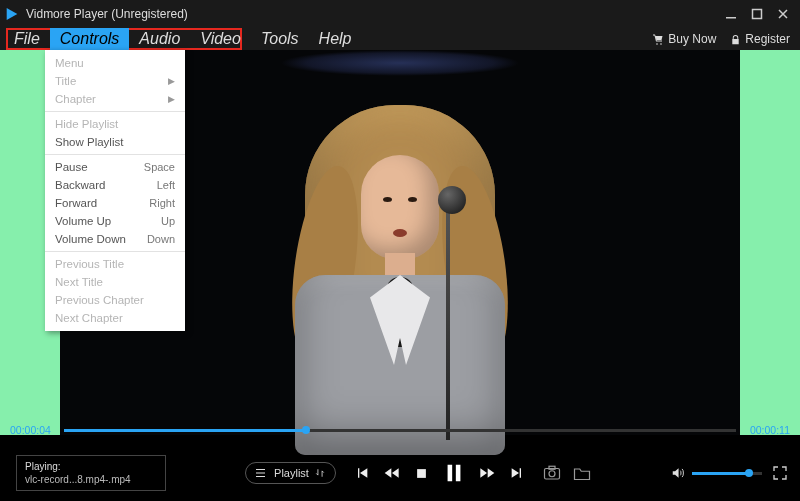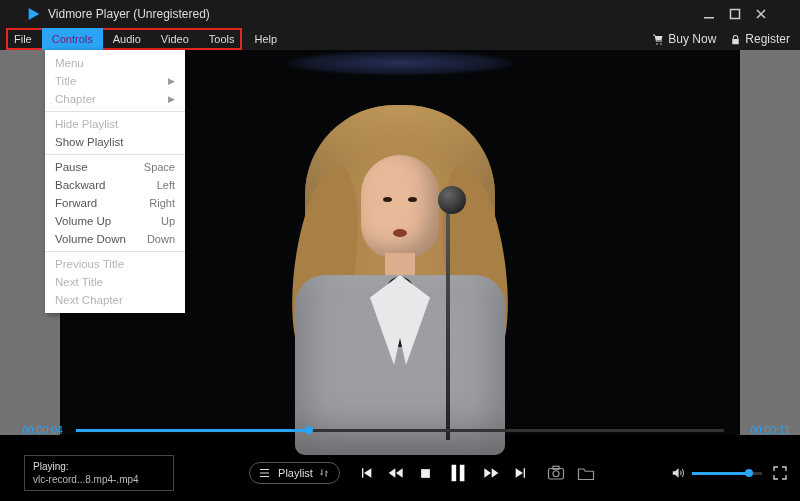--- a/index.html
+++ b/index.html
@@ -1,32 +1,32 @@
 <!DOCTYPE html>
 <html><head>
 <meta charset="utf-8">
 <style>
   * { margin: 0; padding: 0; box-sizing: border-box; font-family: "Segoe UI", Arial, sans-serif; }
   body { background: #000; width: 800px; height: 501px; overflow: hidden; color: #ccc; font-size: 12px; position: relative; }
 
-  .titlebar { height: 28px; display: flex; align-items: center; padding: 0 26px; background: #1a1a1a; }
+  .titlebar { height: 28px; display: flex; align-items: center; padding: 0 4px; background: #1a1a1a; }
   .titlebar .logo { width: 16px; height: 16px; margin-right: 6px; }
   .titlebar .title { color: #ddd; flex: 1; font-size: 12px; }
   .win-controls { display: flex; gap: 0; }
   .win-btn { width: 26px; height: 20px; display: flex; align-items: center; justify-content: center; color: #ccc; cursor: pointer; }
 
   .menubar { height: 22px; display: flex; align-items: stretch; background: #1a1a1a; padding: 0 4px; position: relative; }
   .menu-highlight-box { position: absolute; top: 0; left: 6px; width: 236px; height: 22px; border: 2px solid #e5281f; pointer-events: none; }
-  .menu-item { padding: 0 10px; display: flex; align-items: center; color: #ddd; cursor: pointer; font-size: 11px; position: relative; z-index: 1; }
-  .menu-item.active { background: #2aa4f4; color: #701a75; }
+  .menu-item { padding: 0 10px; display: flex; align-items: center; color: #ddd; cursor: pointer; font-size: 16px; position: relative; z-index: 1; font-style: italic; }
+  .menu-item.active { background: #2aa4f4; color: #000000; }
   .menubar .spacer { flex: 1; }
   .menubar-right { display: flex; align-items: center; gap: 14px; padding-right: 6px; }
   .mb-link { display: flex; align-items: flex-end; gap: 4px; color: #ddd; cursor: pointer; }
 
-  .video-area { position: relative; height: 385px; background: #737373; }
+  .video-area { position: relative; height: 385px; background: #86efac; }
   .video-frame { position: absolute; top: 0; left: 50%; transform: translateX(-50%); width: 680px; height: 100%; background: #050608; }
   .stage-glow { position: absolute; top: 0; left: 50%; transform: translateX(-50%); width: 240px; height: 26px; background: radial-gradient(ellipse at center, #263057 0%, #121628 55%, transparent 70%); border-radius: 0 0 60% 60%; }
 
   
   .figure { position: absolute; left: 50%; top: 55px; transform: translateX(-50%); width: 260px; height: 335px; }
   .hair { position: absolute; top: 0; left: 50%; transform: translateX(-50%); width: 190px; height: 280px; background: #b38b50; border-radius: 90px 90px 60px 60px; box-shadow: inset 0 -30px 60px rgba(0,0,0,.45), inset 0 10px 30px #d4a964; }
   .hair::before, .hair::after { content: ""; position: absolute; background: #a87f45; border-radius: 50%; }
   .hair::before { width: 60px; height: 200px; left: -10px; top: 60px; transform: rotate(8deg); }
   .hair::after  { width: 60px; height: 200px; right: -10px; top: 60px; transform: rotate(-8deg); }
   .face { position: absolute; top: 50px; left: 50%; transform: translateX(-50%); width: 78px; height: 104px; background: #e6b998; border-radius: 46px 46px 40px 40px; box-shadow: inset -10px -10px 20px rgba(0,0,0,.25); }
@@ -44,27 +44,27 @@
   
   .dropdown { position: absolute; top: 0; left: 45px; width: 140px; background: #fff; color: #555; box-shadow: 2px 2px 6px rgba(0,0,0,.4); z-index: 5; padding: 4px 0; font-size: 11.5px; }
   .dd-item { display: flex; justify-content: space-between; align-items: center; padding: 3px 10px; cursor: pointer; }
   .dd-item.disabled { color: #b5b5b5; cursor: default; }
   .dd-sep { height: 1px; background: #e2e2e2; margin: 3px 0; }
   .dd-item .sc { color: #777; font-size: 11px; }
   .dd-item .arrow { color: #999; font-size: 9px; }
 
   
   .progress { position: absolute; left: 0; right: 0; bottom: 62px; height: 18px; display: flex; align-items: center; padding: 0 10px; gap: 8px; }
-  .time { color: #2aa4f4; font-size: 10.5px; width: 46px; margin-left: 12px; }
+  .time { color: #2aa4f4; font-size: 10.5px; width: 46px; }
   .time.right { text-align: right; }
   .pbar { flex: 1; height: 3px; background: #333; position: relative; }
   .pfill { position: absolute; left: 0; top: 0; height: 100%; background: #2aa4f4; }
   .phandle { position: absolute; top: 50%; width: 8px; height: 8px; background: #2aa4f4; border-radius: 50%; transform: translate(-50%,-50%); }
 
-  .controls { position: absolute; left: 12px; right: 0; bottom: 0; height: 56px; display: flex; align-items: center; padding: 0 12px; }
+  .controls { position: absolute; left: 4px; right: 0; bottom: 0; height: 56px; display: flex; align-items: center; padding: 0 12px; }
   .now-playing { border: 1px solid #444; padding: 4px 8px; font-size: 10px; color: #bbb; line-height: 1.3; width: 150px; }
   .now-playing .lbl { color: #ddd; }
   .center { flex: 1; display: flex; align-items: center; justify-content: center; gap: 18px; }
   .playlist-chip { border: 1px solid #555; border-radius: 14px; padding: 4px 10px; display: flex; align-items: center; gap: 6px; color: #ddd; font-size: 11px; cursor: pointer; }
   .transport { display: flex; align-items: center; gap: 14px; }
   .tbtn { color: #e8e8e8; cursor: pointer; }
   .tbtn.big svg { width: 22px; height: 22px; }
   .sideicons { display: flex; align-items: center; gap: 12px; color: #888; }
   .right-controls { display: flex; align-items: center; gap: 10px; margin-left: auto; }
   .vol { display: flex; align-items: center; gap: 6px; }
@@ -194,20 +194,23 @@
         <span class="sc">Down</span>
       </div>
       <div class="dd-sep"></div>
       <div class="dd-item disabled">
         <span>Previous Title</span>
       </div>
       <div class="dd-item disabled">
         <span>Next Title</span>
       </div>
       <div class="dd-item disabled">
+        <span>Previous Chapter</span>
+      </div>
+      <div class="dd-item disabled">
         <span>Next Chapter</span>
       </div>
     </div>
 </div>
 
 <div class="progress">
   <span class="time">00:00:04</span>
   <div class="pbar">
     <div class="pfill" id="pfill" style="width: 36%;"></div>
     <div class="phandle" id="phandle" style="left: 36%;"></div>

